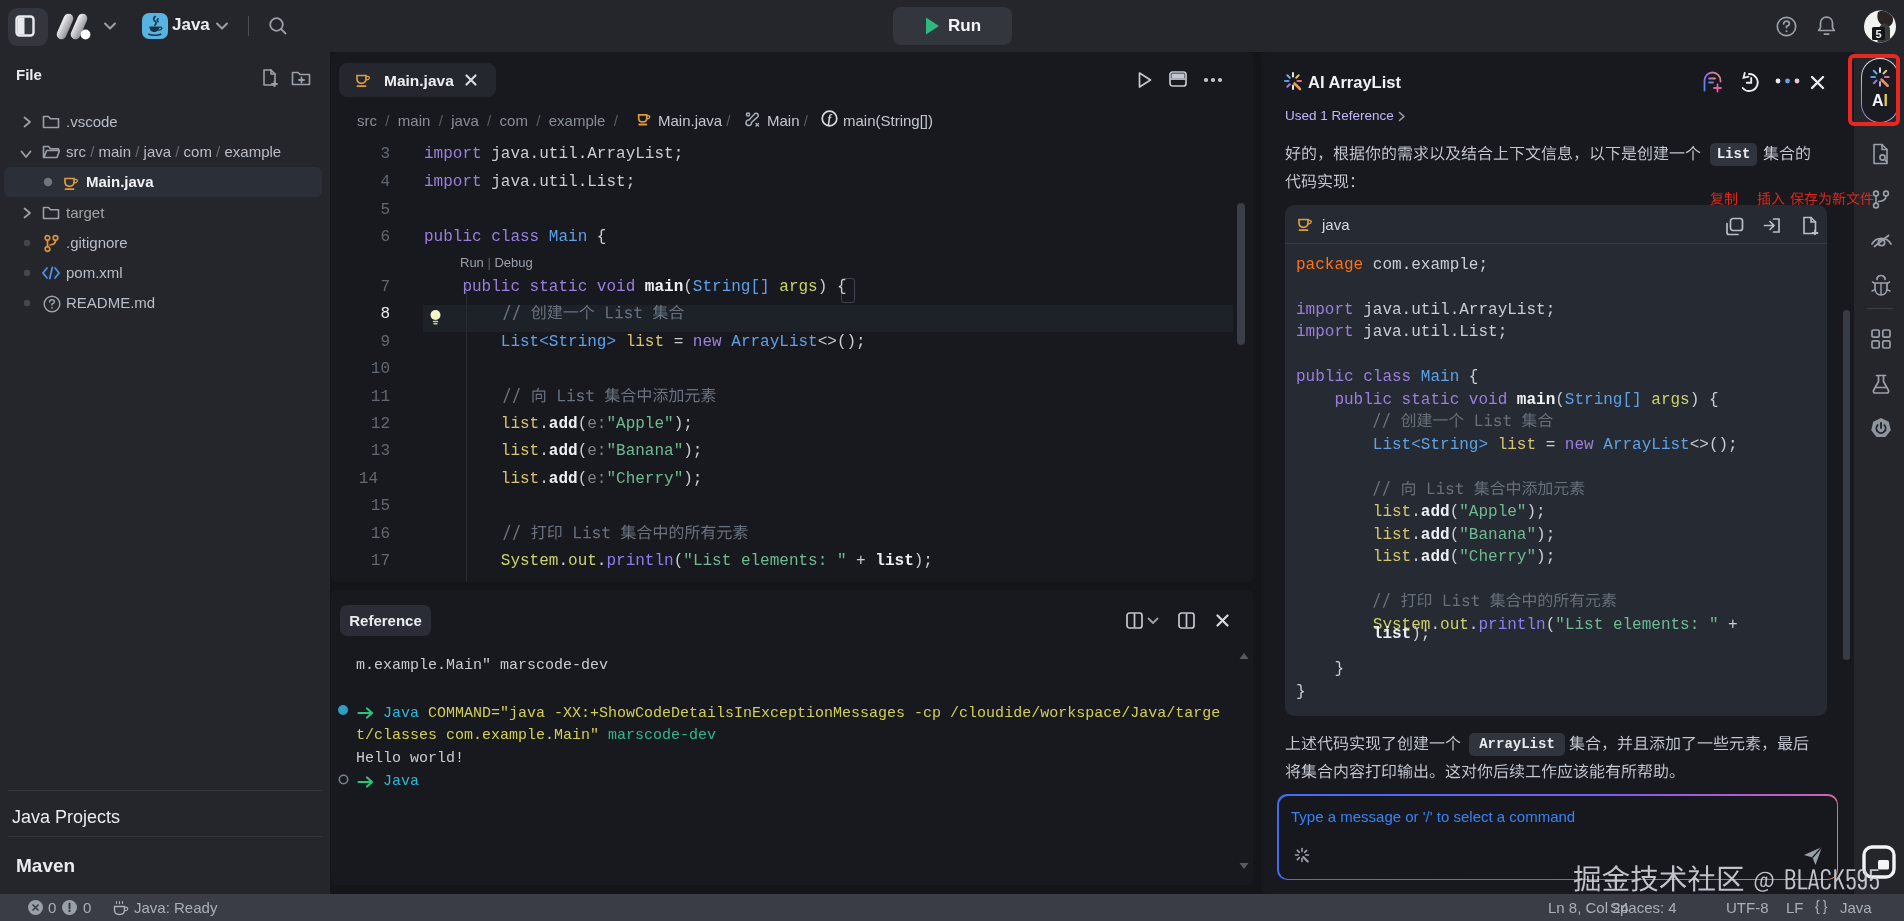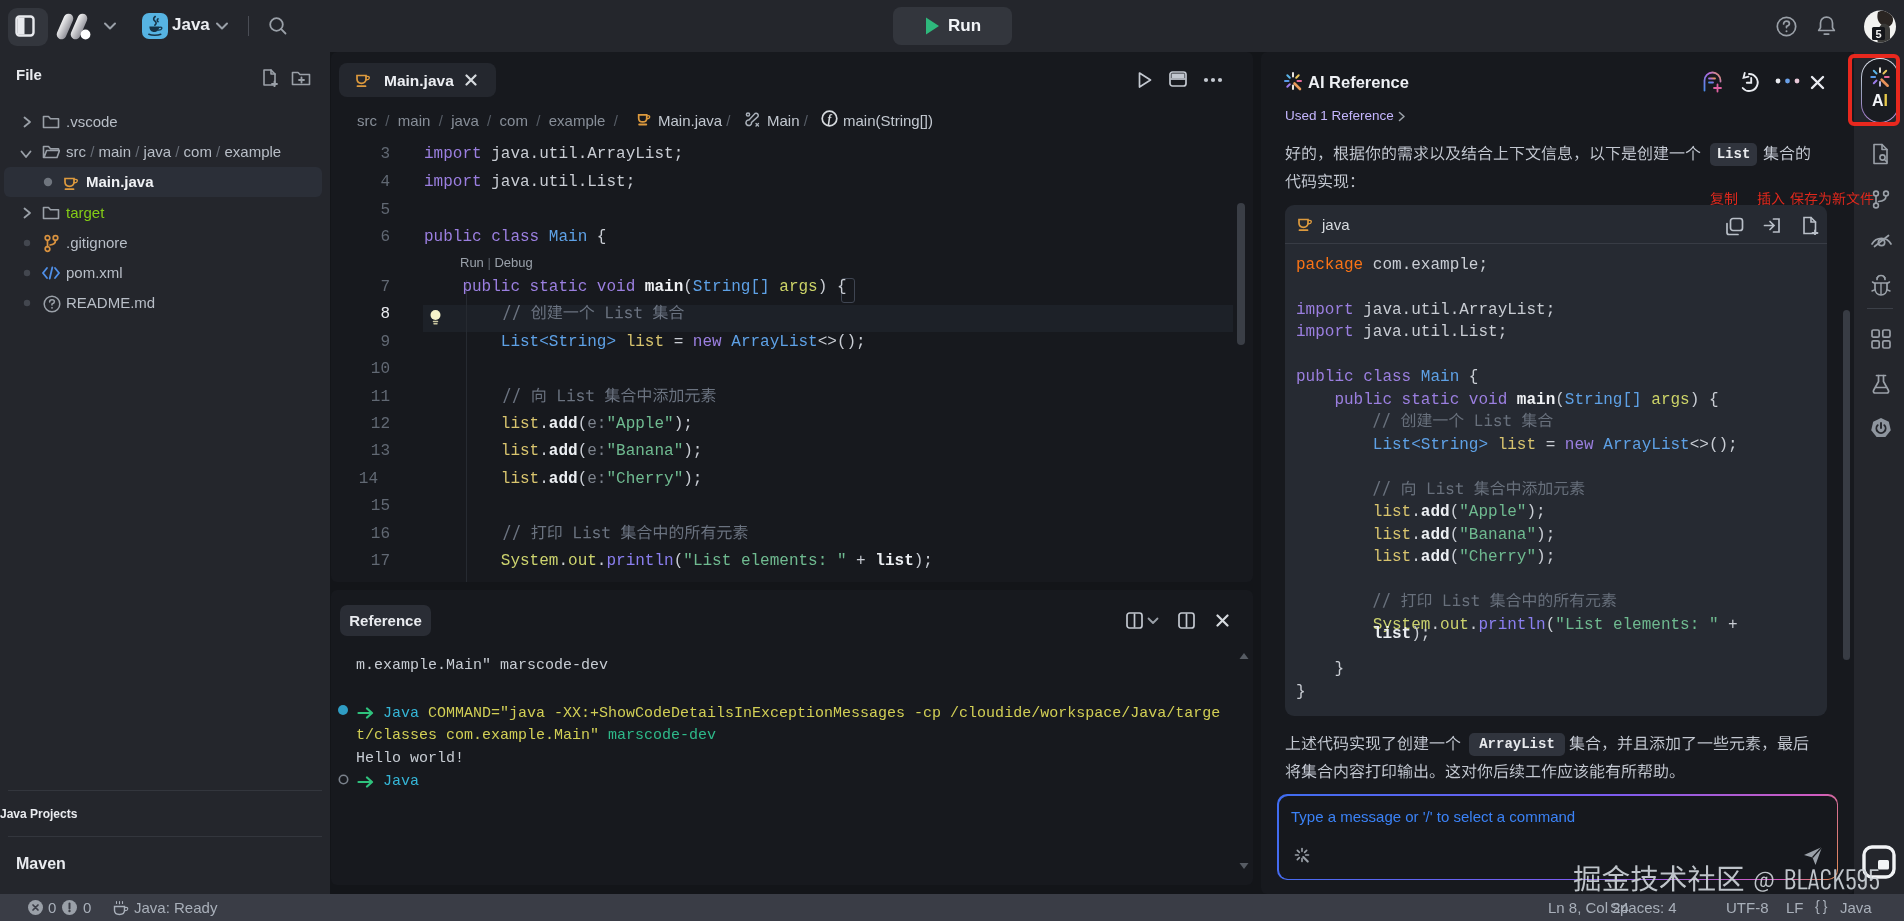--- a/index.html
+++ b/index.html
@@ -122,21 +122,21 @@
         <path d="M3.5 16.2 h8" stroke-width="1.8"></path>
       </g>
     </svg>
   <div class="a" style="left:86px;top:121px;font-size:15px;font-weight:bold;color:#f0f2f5">Main.java</div>
   <svg class="a ico" style="left:20px;top:154px" width="14" height="14">
       <path d="M4.5 2.5 L10 7 L4.5 11.5" stroke-width="1.8"></path>
     </svg>
   <svg class="a ico" style="left:42px;top:153px" width="18" height="16">
       <path d="M1.5 2.5 h5 l2 2.2 h8 v8.8 h-15 Z"></path>
     </svg>
-  <div class="a" style="left:66px;top:152px;font-size:15px;color:#84cc16">target</div>
+  <div class="a" style="left:66px;top:152px;font-size:15px;color:#a3a3a3">target</div>
   <svg class="a" style="left:23px;top:187px" width="8" height="8">
       <circle cx="4" cy="4" r="3.2" fill="#43474f"></circle>
     </svg>
   <svg class="a" style="left:43px;top:182px" width="17" height="19" viewBox="0 0 17 19">
       <g stroke="#d9923f" fill="none" stroke-width="1.7" stroke-linecap="round">
         <circle cx="4.5" cy="4" r="2.3"></circle>
         <circle cx="12.5" cy="4" r="2.3"></circle>
         <circle cx="4.5" cy="15" r="2.3"></circle>
         <path d="M4.5 6.3 v6.4 M12.5 6.3 c0 3-2 4.5-5.5 4.7"></path>
       </g>
@@ -156,23 +156,23 @@
   <svg class="a" style="left:23px;top:247px" width="8" height="8">
       <circle cx="4" cy="4" r="3.2" fill="#43474f"></circle>
     </svg>
   <svg class="a ico" style="left:43px;top:243px" width="18" height="18">
       <circle cx="9" cy="9" r="7.8" stroke-width="1.5"></circle>
       <path d="M6.6 7 c0-1.4 1.1-2.3 2.4-2.3 c1.3 0 2.4 .9 2.4 2.1 c0 1.2-1 1.7-2.4 2.2 v1" stroke-width="1.5"></path>
       <circle cx="9" cy="12.8" r=".9" fill="#9aa0a8" stroke="none"></circle>
     </svg>
   <div class="a" style="left:66px;top:242px;font-size:15px;color:#b8bec7">README.md</div>
   <div class="a" style="left:8px;top:738px;width:314px;height:1px;background:#33363d"></div>
-  <div class="a" style="left:0;top:755px;font-size:12px;font-weight:bold;color:#e9ebef">Java Projects</div>
+  <div class="a" style="left:12px;top:755px;font-size:18px;font-weight:normal;color:#e9ebef">Java Projects</div>
   <div class="a" style="left:8px;top:784px;width:314px;height:1px;background:#33363d"></div>
-  <div class="a" style="left:16px;top:803px;font-size:16px;font-weight:bold;color:#e9ebef">Maven</div>
+  <div class="a" style="left:16px;top:803px;font-size:19px;font-weight:bold;color:#e9ebef">Maven</div>
 </div>
 
 <div class="a" style="left:0;top:894px;width:1904px;height:27px;background:#3a3d46;color:#a9b0ba;font-size:15px">
   <svg class="a" style="left:28px;top:6px" width="15" height="15">
       <circle cx="7.5" cy="7.5" r="7.5" fill="#9aa0a8"></circle>
       <path d="M5 5 l5 5 M10 5 l-5 5" stroke="#3a3d46" stroke-width="1.7" stroke-linecap="round"></path>
     </svg>
   <div class="a" style="left:48px;top:5px">0</div>
   <svg class="a" style="left:62px;top:6px" width="15" height="15">
       <circle cx="7.5" cy="7.5" r="7.5" fill="#9aa0a8"></circle>
@@ -341,21 +341,21 @@
       <path d="M12.5 13.5 L18 19" stroke="#e89a5a" stroke-width="2.6"></path>
       <path d="M11 3 v3.5" stroke="#e8e4de" stroke-width="2"></path>
         <path d="M11 15.5 v3.5" stroke="#e8e4de" stroke-width="2"></path>
       <path d="M3 11 h3.5" stroke="#5a9ae8" stroke-width="2"></path>
         <path d="M15.5 11 h3.5" stroke="#e86a9a" stroke-width="2"></path>
       <path d="M5.3 5.3 l2.5 2.5" stroke="#5ab4e8" stroke-width="2"></path>
       <path d="M16.7 5.3 l-2.5 2.5" stroke="#e8c45a" stroke-width="2"></path>
       <path d="M5.3 16.7 l2.5-2.5" stroke="#9a7ae8" stroke-width="2"></path>
     </g>
   </svg>
-  <div class="a" style="left:47px;top:21px;font-size:16.5px;font-weight:bold;color:#eef0f4">AI Reference</div>
+  <div class="a" style="left:47px;top:21px;font-size:16.5px;font-weight:bold;color:#eef0f4">AI ArrayList</div>
   <svg class="a" style="left:440px;top:18px" width="24" height="24" viewBox="0 0 24 24">
     <defs>
         <linearGradient id="ncg" x1="0" y1="1" x2="1" y2="0">
           <stop offset="0" stop-color="#4a8ae8"></stop>
           <stop offset=".6" stop-color="#b06ae0"></stop>
           <stop offset="1" stop-color="#e8985a"></stop>
         </linearGradient>
       </defs>
     <g stroke="url(#ncg)" fill="none" stroke-width="1.8" stroke-linecap="round">
       <path d="M3.5 20.5 v-10 a8 8 0 0 1 16 0 v1"></path>

